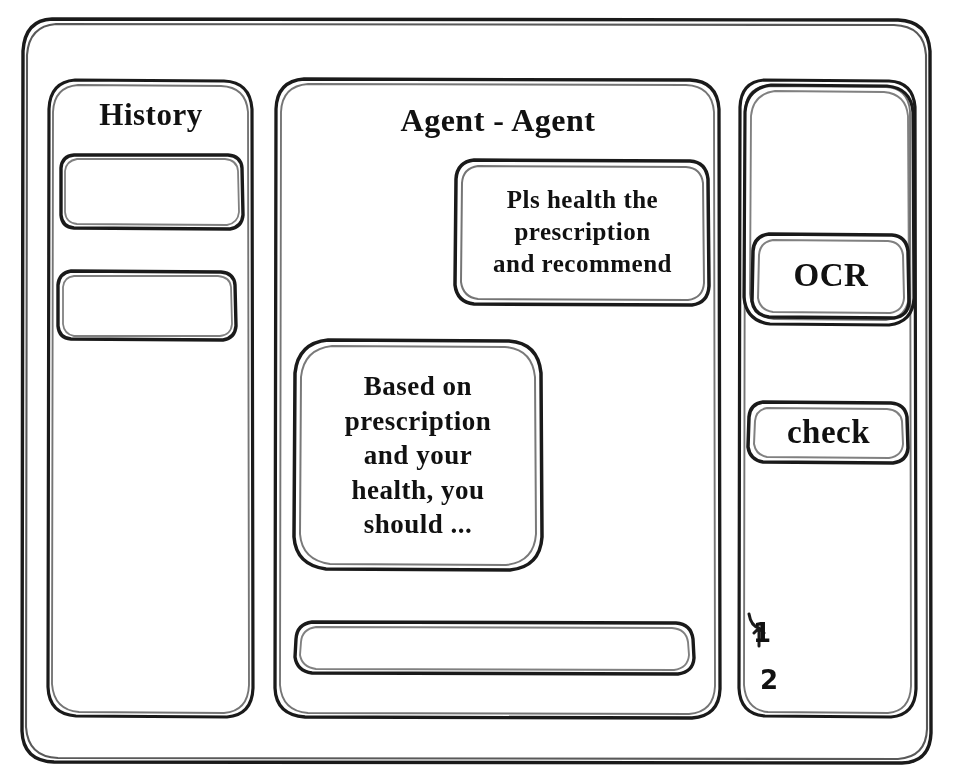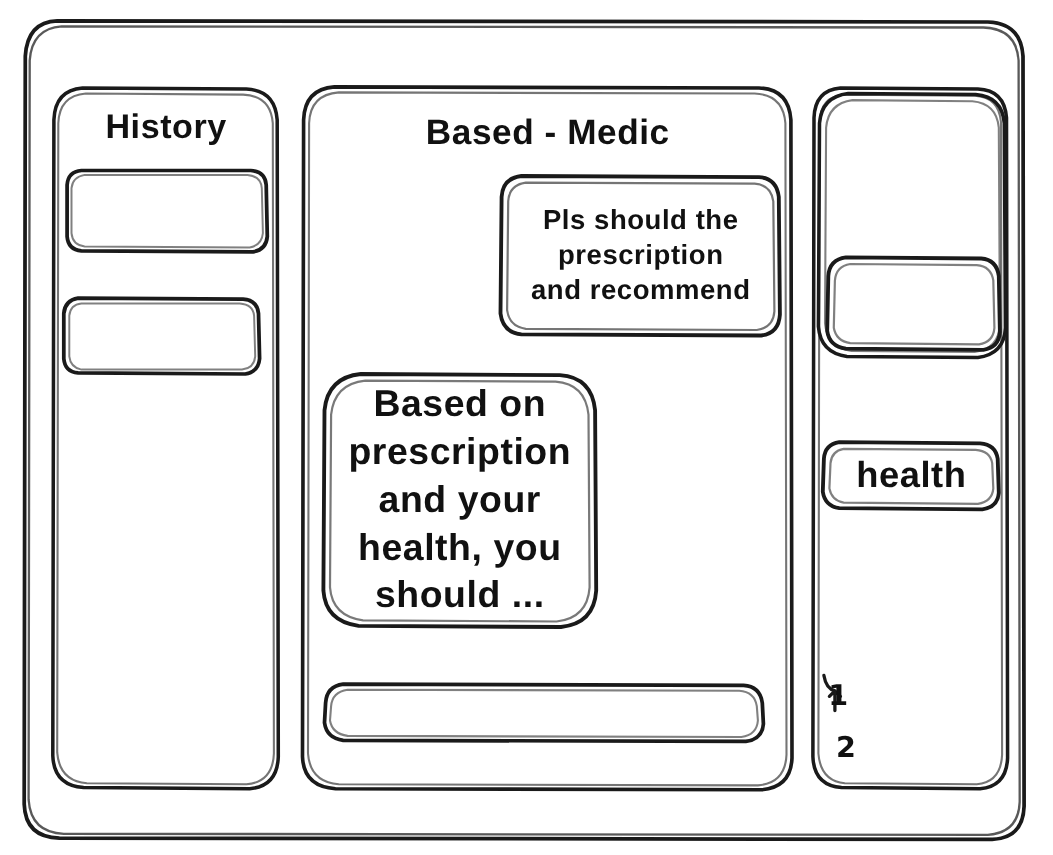--- a/index.html
+++ b/index.html
@@ -37,21 +37,21 @@
     stroke-linecap: round;
     stroke-linejoin: round;
     vector-effect: non-scaling-stroke;
   }
   .lbl {
     position: absolute;
     left: 0;
     right: 0;
     text-align: center;
     color: #111111;
-    font-family: Liberation Sans, sans-serif;
+    font-family: Liberation Serif, serif;
     font-weight: 700;
     letter-spacing: 0.5px;
     white-space: pre-line;
     line-height: 1.28;
     user-select: none;
   }
   .lbl.mid {
     top: 50%;
     transform: translateY(-50%);
   }
@@ -109,21 +109,21 @@
     font-size: 25px;
     padding: 0 8px;
   }
   #assistant-bubble {
     left: 290px;
     top: 337px;
     width: 256px;
     height: 236px;
   }
   #assistant-bubble .lbl {
-    font-size: 34px;
+    font-size: 27px;
     padding: 0 10px;
   }
   #message-input {
     left: 292px;
     top: 619px;
     width: 406px;
     height: 57px;
   }
 
   
@@ -239,29 +239,29 @@
       <path d="M19 8 Q9 9 8 19 L8 56 Q9 66 19 68 L165 68 Q176 67 177 56 L176 19 Q175 9 163 8 Z" stroke-width="1.8" opacity="0.55"></path>
     </svg>
     <div class="lbl mid"></div>
   </div>
 
   <div class="sk" id="agent-panel">
     <svg viewBox="0 0 452 645" preserveAspectRatio="none">
       <path d="M32 3 Q5 5 4 33 L3 612 Q4 639 33 641 L420 642 Q447 640 448 613 L447 33 Q445 5 418 4 Z" stroke-width="3.3"></path>
       <path d="M36 8 Q10 10 9 36 L8 609 Q10 635 36 637 L417 638 Q442 636 443 610 L442 36 Q440 10 414 9 Z" stroke-width="1.9" opacity="0.6"></path>
     </svg>
-    <div class="lbl" id="agent-title">Based - Medic</div>
+    <div class="lbl" id="agent-title">Agent - Agent</div>
   </div>
 
   <div class="sk" id="user-bubble">
     <svg viewBox="0 0 261 150" preserveAspectRatio="none">
       <path d="M22 3 Q5 5 4 22 L3 128 Q5 145 22 147 L240 148 Q256 146 257 129 L256 22 Q254 5 238 4 Z" stroke-width="3.5"></path>
       <path d="M26 9 Q11 11 10 26 L9 125 Q11 140 26 142 L236 143 Q251 141 252 126 L251 26 Q249 11 234 10 Z" stroke-width="2" opacity="0.6"></path>
     </svg>
-    <div class="lbl mid">Pls should the
+    <div class="lbl mid">Pls health the
 prescription
 and recommend</div>
   </div>
 
   <div class="sk" id="assistant-bubble">
     <svg viewBox="0 0 256 236" preserveAspectRatio="none">
       <path d="M38 3 Q8 6 5 36 L4 200 Q6 228 36 232 L220 233 Q250 230 252 200 L251 36 Q248 6 219 4 Z" stroke-width="3.5"></path>
       <path d="M42 9 Q14 12 11 40 L10 197 Q12 223 40 227 L216 228 Q244 225 246 197 L245 40 Q242 12 215 10 Z" stroke-width="2" opacity="0.58"></path>
     </svg>
     <div class="lbl mid">Based on
@@ -292,28 +292,29 @@
       <path d="M34 9 Q12 12 10 34 L9 212 Q11 234 33 237 L145 238 Q167 235 168 213 L167 34 Q165 12 143 10 Z" stroke-width="1.9" opacity="0.55"></path>
     </svg>
   </div>
 
 
   <div class="sk" id="ocr-button">
     <svg viewBox="0 0 164 88" preserveAspectRatio="none">
       <path d="M20 3 Q5 5 4 20 L3 70 Q5 84 20 86 L145 87 Q159 85 160 71 L159 20 Q157 5 143 4 Z" stroke-width="3.5"></path>
       <path d="M24 9 Q11 11 10 24 L9 67 Q11 79 24 81 L141 82 Q154 80 155 67 L154 24 Q152 11 139 10 Z" stroke-width="2" opacity="0.55"></path>
     </svg>
+    <div class="lbl mid">OCR</div>
   </div>
 
   <div class="sk" id="params-button">
     <svg viewBox="0 0 167 66" preserveAspectRatio="none">
       <path d="M18 3 Q5 5 4 18 L3 48 Q5 61 18 63 L148 64 Q162 62 163 49 L162 18 Q160 5 146 4 Z" stroke-width="3.5"></path>
       <path d="M22 9 Q11 11 10 22 L9 45 Q11 56 22 58 L144 59 Q157 57 158 45 L157 22 Q155 11 142 10 Z" stroke-width="2" opacity="0.55"></path>
     </svg>
-    <div class="lbl mid">health</div>
+    <div class="lbl mid">check</div>
   </div>
 
 
   <svg id="doc-ref-connector" viewBox="0 0 40 38">
     <path d="M4 2 Q6 14 14 16 M14 16 L14 34 M14 16 L9 21 M14 16 L19 21"></path>
   </svg>
 
   <div class="doc-ref" id="doc-ref-1">1</div>
   <div class="doc-ref" id="doc-ref-2">2</div>
 

